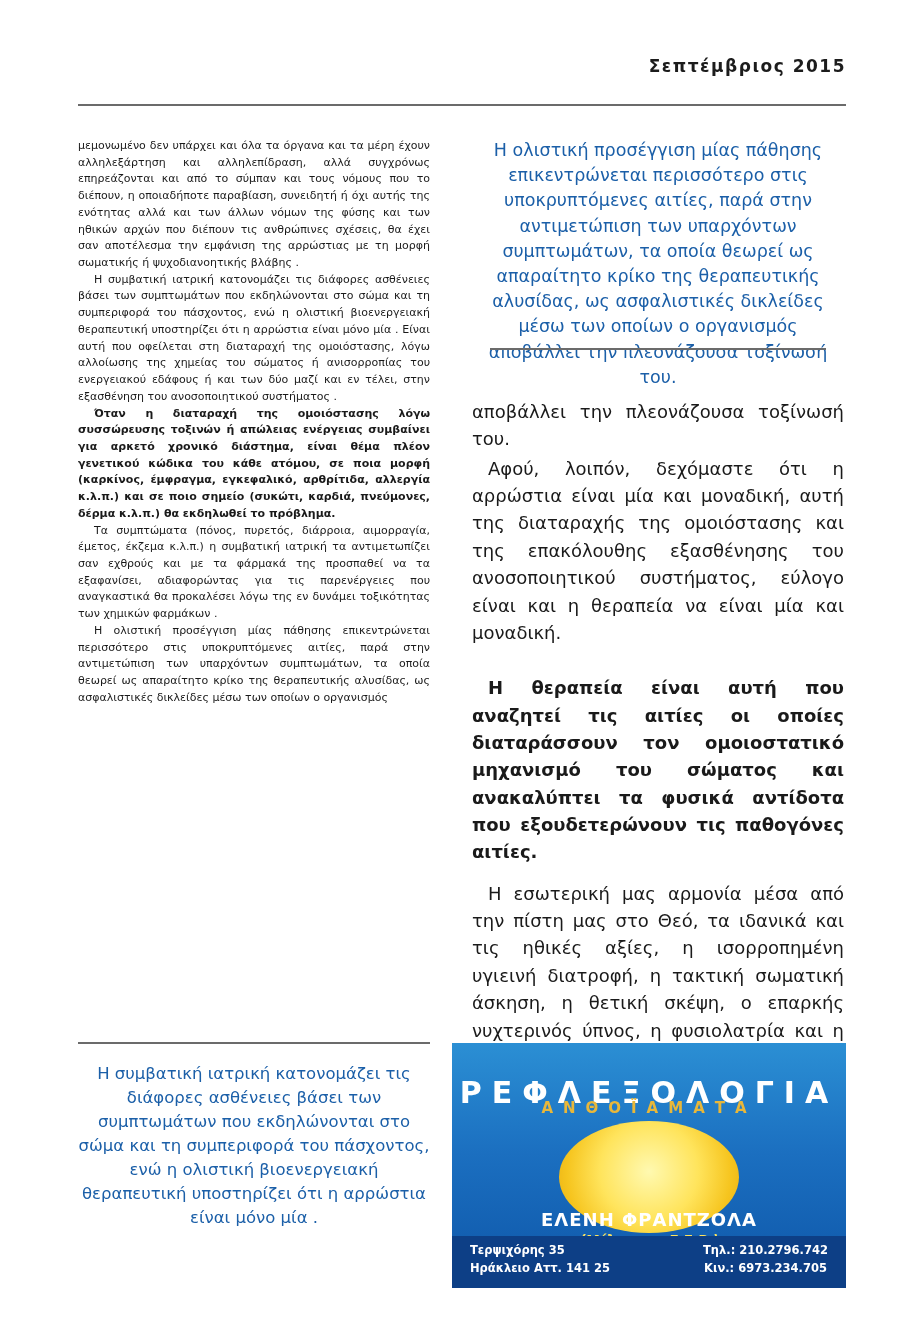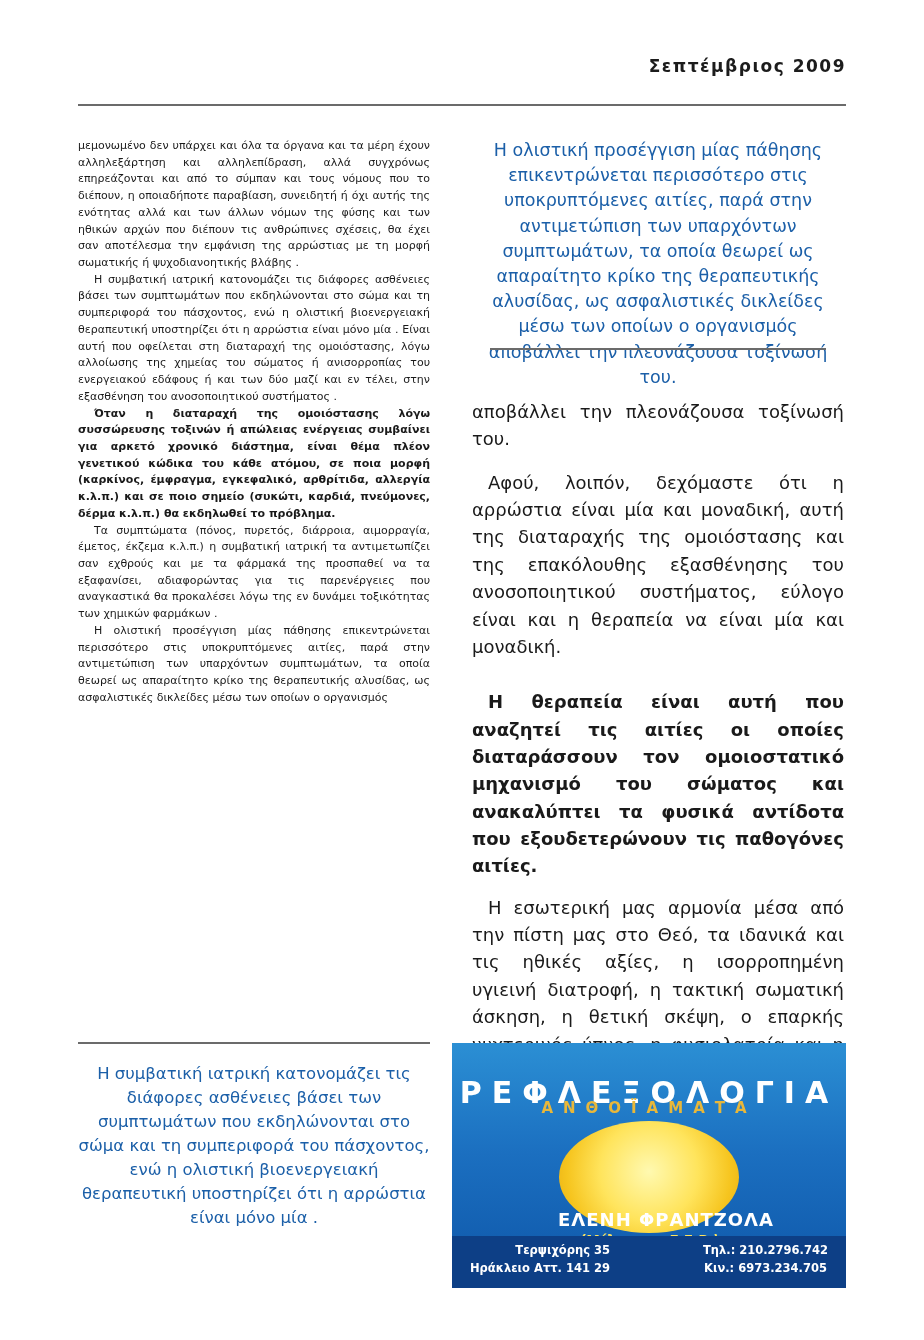--- a/index.html
+++ b/index.html
@@ -156,21 +156,20 @@
   .ad-name {
     position: absolute;
     top: 166px;
     left: 0;
     width: 100%;
     text-align: center;
     color: #ffffff;
     font-size: 18px;
     font-weight: bold;
     letter-spacing: 1px;
-    padding-left: 17px;
   }
   .ad-member {
     position: absolute;
     top: 189px;
     left: 0;
     width: 100%;
     text-align: center;
     color: #ffe45c;
     font-size: 13.5px;
     font-style: italic;
@@ -185,72 +184,71 @@
     background: #0d3f86;
   }
   .ad-addr {
     position: absolute;
     left: 18px;
     bottom: 10px;
     color: #ffffff;
     font-size: 11.5px;
     font-weight: bold;
     line-height: 1.55;
-    text-align: right;
   }
   .ad-phones {
     position: absolute;
     right: 18px;
     bottom: 10px;
     color: #ffffff;
     font-size: 11.5px;
     font-weight: bold;
     line-height: 1.55;
     text-align: center;
   }
 </style>
 </head>
 <body>
 
 <div class="page">
 
-  <div class="header">Σεπτέμβριος 2009</div>
+  <div class="header">Σεπτέμβριος 2015</div>
   <div class="header-rule"></div>
 
   <div class="col-left">
     <p class="noindent">μεμονωμένο δεν υπάρχει και όλα τα όργανα και τα μέρη έχουν αλληλεξάρτηση και αλληλεπίδραση, αλλά συγχρόνως επηρεάζονται και από το σύμπαν και τους νόμους που το διέπουν, η οποιαδήποτε παραβίαση, συνειδητή ή όχι αυτής της ενότητας αλλά και των άλλων νόμων της φύσης και των ηθικών αρχών που διέπουν τις ανθρώπινες σχέσεις, θα έχει σαν αποτέλεσμα την εμφάνιση της αρρώστιας με τη μορφή σωματικής ή ψυχοδιανοητικής βλάβης .</p>
     <p>Η συμβατική ιατρική κατονομάζει τις διάφορες ασθένειες βάσει των συμπτωμάτων που εκδηλώνονται στο σώμα και τη συμπεριφορά του πάσχοντος, ενώ η ολιστική βιοενεργειακή θεραπευτική υποστηρίζει  ότι η αρρώστια είναι μόνο μία . Είναι αυτή που οφείλεται στη διαταραχή της ομοιόστασης, λόγω αλλοίωσης της χημείας του σώματος  ή ανισορροπίας του ενεργειακού εδάφους ή και των δύο μαζί και εν τέλει, στην εξασθένηση του ανοσοποιητικού συστήματος .</p>
     <p class="bolditalic">Όταν η διαταραχή της ομοιόστασης λόγω συσσώρευσης τοξινών ή απώλειας ενέργειας συμβαίνει για αρκετό χρονικό διάστημα, είναι θέμα πλέον γενετικού κώδικα του  κάθε ατόμου, σε ποια μορφή (καρκίνος, έμφραγμα, εγκεφαλικό, αρθρίτιδα, αλλεργία κ.λ.π.) και σε ποιο σημείο (συκώτι, καρδιά, πνεύμονες, δέρμα κ.λ.π.) θα εκδηλωθεί το πρόβλημα.</p>
     <p>Τα συμπτώματα (πόνος, πυρετός, διάρροια, αιμορραγία, έμετος, έκζεμα κ.λ.π.) η συμβατική ιατρική τα αντιμετωπίζει σαν εχθρούς και με τα φάρμακά της προσπαθεί να τα εξαφανίσει, αδιαφορώντας για τις παρενέργειες που αναγκαστικά θα προκαλέσει λόγω της εν δυνάμει τοξικότητας των χημικών φαρμάκων .</p>
     <p>Η ολιστική προσέγγιση μίας πάθησης επικεντρώνεται περισσότερο  στις υποκρυπτόμενες αιτίες, παρά στην αντιμετώπιση των υπαρχόντων συμπτωμάτων, τα οποία θεωρεί ως απαραίτητο κρίκο της θεραπευτικής αλυσίδας, ως ασφαλιστικές δικλείδες μέσω των οποίων ο οργανισμός</p>
   </div>
 
   <div class="pullquote">Η ολιστική προσέγγιση μίας πάθησης επικεντρώνεται περισσότερο  στις υποκρυπτόμενες αιτίες, παρά στην αντιμετώπιση των υπαρχόντων συμπτωμάτων, τα οποία θεωρεί ως απαραίτητο κρίκο της θεραπευτικής αλυσίδας, ως ασφαλιστικές δικλείδες μέσω των οποίων ο οργανισμός αποβάλλει την πλεονάζουσα τοξίνωσή του.</div>
   <div class="pullquote-rule"></div>
 
   <div class="col-right" style="top:398px;">
     <p class="noindent">αποβάλλει την πλεονάζουσα τοξίνωσή του.</p>
-    <p style="margin-top:16px;">Αφού, λοιπόν, δεχόμαστε ότι η αρρώστια είναι μία και μοναδική, αυτή της διαταραχής της ομοιόστασης και της επακόλουθης εξασθένησης του ανοσοποιητικού συστήματος,  εύλογο είναι και η θεραπεία να είναι μία και μοναδική.</p>
+    <p style="margin-top:2px;">Αφού, λοιπόν, δεχόμαστε ότι η αρρώστια είναι μία και μοναδική, αυτή της διαταραχής της ομοιόστασης και της επακόλουθης εξασθένησης του ανοσοποιητικού συστήματος,  εύλογο είναι και η θεραπεία να είναι μία και μοναδική.</p>
     <p class="bolditalic" style="margin-top:28px;">Η θεραπεία είναι αυτή που αναζητεί τις αιτίες οι οποίες διαταράσσουν τον ομοιοστατικό μηχανισμό του σώματος και ανακαλύπτει τα φυσικά αντίδοτα που εξουδετερώνουν τις παθογόνες αιτίες.</p>
     <p style="margin-top:14px;">Η εσωτερική μας αρμονία μέσα από την πίστη μας στο Θεό, τα ιδανικά και τις ηθικές αξίες, η  ισορροπημένη υγιεινή διατροφή, η τακτική σωματική άσκηση, η θετική  σκέψη, ο επαρκής νυχτερινός ύπνος, η φυσιολατρία και η αποφυγή εξάρτησης από καπνό, αλκοόλ και ναρκωτικές ουσίες,  αποτελούν τα φυσικά αντίδοτα που εξισορροπούν το ενεργειακό μας έδαφος, αντιστέκονται στις οποιεσδήποτε παθογόνες αιτίες, τονώνουν το ανοσοποιητικό μας σύστημα και οδηγούν στην πολυπόθητη ίαση.</p>
   </div>
 
   <div class="bq-rule"></div>
   <div class="bottomquote">Η συμβατική ιατρική κατονομάζει τις διάφορες ασθένειες βάσει των συμπτωμάτων που εκδηλώνονται στο σώμα και τη συμπεριφορά του πάσχοντος, ενώ η ολιστική βιοενεργειακή θεραπευτική υποστηρίζει  ότι η αρρώστια είναι μόνο μία .</div>
 
   <div class="ad">
     <div class="ad-title">ΡΕΦΛΕΞΟΛΟΓΙΑ</div>
     <div class="ad-sub">ΑΝΘΟΪΑΜΑΤΑ</div>
     <div class="ad-sun"></div>
     <div class="ad-name">ΕΛΕΝΗ  ΦΡΑΝΤΖΟΛΑ</div>
     <div class="ad-member">(Μέλος του Σ.Ε.Ρ.)</div>
     <div class="ad-footer"></div>
     <div class="ad-addr">
       <div>Τερψιχόρης 35</div>
-      <div>Ηράκλειο Αττ. 141 29</div>
+      <div>Ηράκλειο Αττ. 141 25</div>
     </div>
     <div class="ad-phones">
       <div>Τηλ.: 210.2796.742</div>
       <div>Κιν.: 6973.234.705</div>
     </div>
   </div>
 
 </div>
 
 </body></html>

